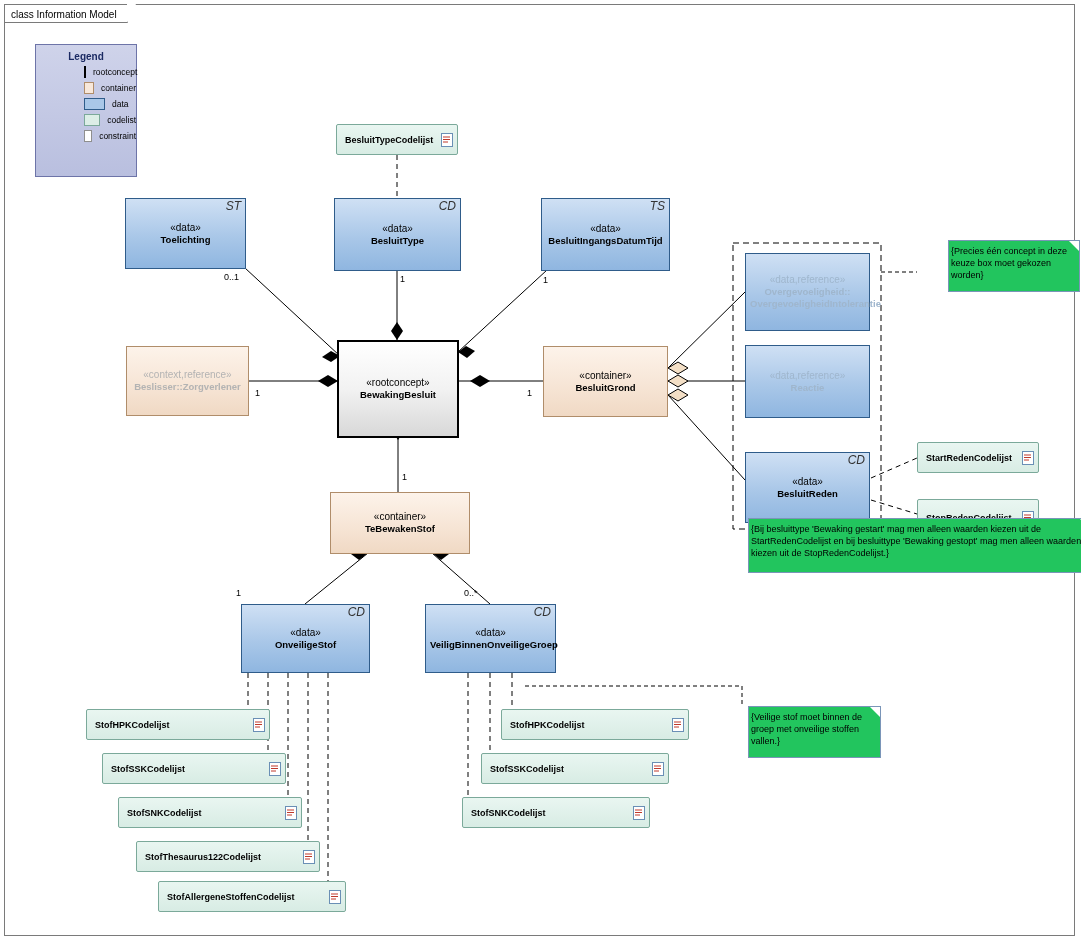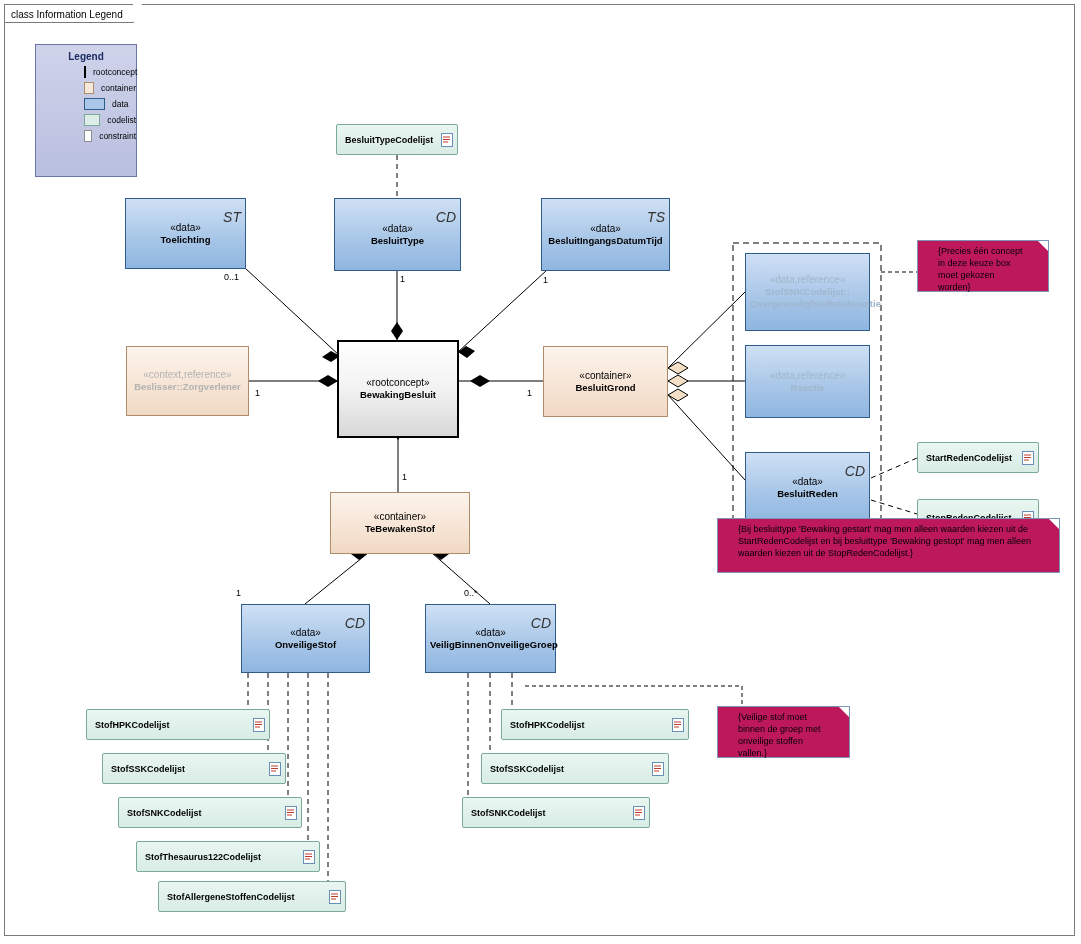--- a/index.html
+++ b/index.html
@@ -104,23 +104,23 @@
   .cls .inner {
     position: absolute;
     left: 0;
     right: 0;
     top: 50%;
     transform: translateY(-50%);
     padding: 0 4px;
   }
   .corner {
     position: absolute;
-    top: 10px;
+    top: 0;
     right: 4px;
-    font-size: 14px;
+    font-size: 12px;
     font-style: italic;
     color: #333;
   }
   .codelist {
     border: 1px solid #7ba99a;
     background: linear-gradient(to bottom, #e9f6f1 0%, #d8ece4 100%);
     border-radius: 2px;
     font-weight: bold;
     font-size: 9px;
     display: flex;
@@ -134,28 +134,29 @@
   .docicon {
     position: absolute;
     right: 4px;
     top: 50%;
     transform: translateY(-50%);
     width: 12px;
     height: 14px;
   }
   .note {
     position: absolute;
-    background: #be185d;
+    background: #22c55e;
     border: 1px solid #7a95b8;
     font-size: 9px;
     color: #000;
     text-align: left;
-    padding: 4px 20px;
+    padding: 4px 2px;
     box-sizing: border-box;
     line-height: 12px;
+    margin-left: 31px;
   }
   .note::after {
     content: "";
     position: absolute;
     right: 0;
     top: 0;
     width: 0;
     height: 0;
     border-left: 10px solid transparent;
     border-top: 10px solid #ffffff;
@@ -208,21 +209,21 @@
     font-size: 9px;
     color: #000;
   }
 </style>
 </head>
 <body>
 
 <div id="canvas">
 
   <div class="frame"></div>
-  <div class="frame-tab">class Information Legend</div>
+  <div class="frame-tab">class Information Model</div>
 
   <svg class="edges">
     <defs></defs>
 
     <line x1="397" y1="155" x2="397" y2="198" stroke="#000" stroke-width="1" stroke-dasharray="5,4"></line>
 
     <line x1="245" y1="268" x2="340" y2="356" stroke="#000" stroke-width="1"></line>
     <polygon points="340,356 331,351 322,357 331,362" fill="#000"></polygon>
 
     <line x1="397" y1="271" x2="397" y2="340" stroke="#000" stroke-width="1"></line>
@@ -359,21 +360,21 @@
   <div class="node cls container" style="left:543px; top:346px; width:125px; height:71px;">
     <div class="inner">
       <span class="stereo">«container»</span>
       <span class="nm">BesluitGrond</span>
     </div>
   </div>
 
   <div class="node cls ghost" style="left:745px; top:253px; width:125px; height:78px;">
     <div class="inner">
       <span class="stereo">«data,reference»</span>
-      <span class="nm">StofSNKCodelijst::</span>
+      <span class="nm">Overgevoeligheid::</span>
       <span class="nm">OvergevoeligheidIntolerantie</span>
     </div>
   </div>
 
   <div class="node cls ghost" style="left:745px; top:345px; width:125px; height:73px;">
     <div class="inner">
       <span class="stereo">«data,reference»</span>
       <span class="nm">Reactie</span>
     </div>
   </div>

